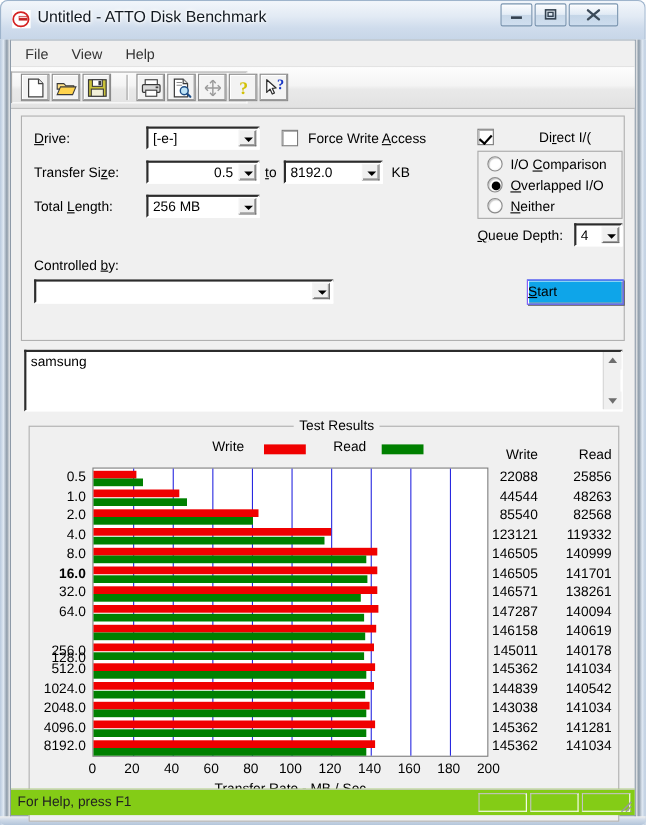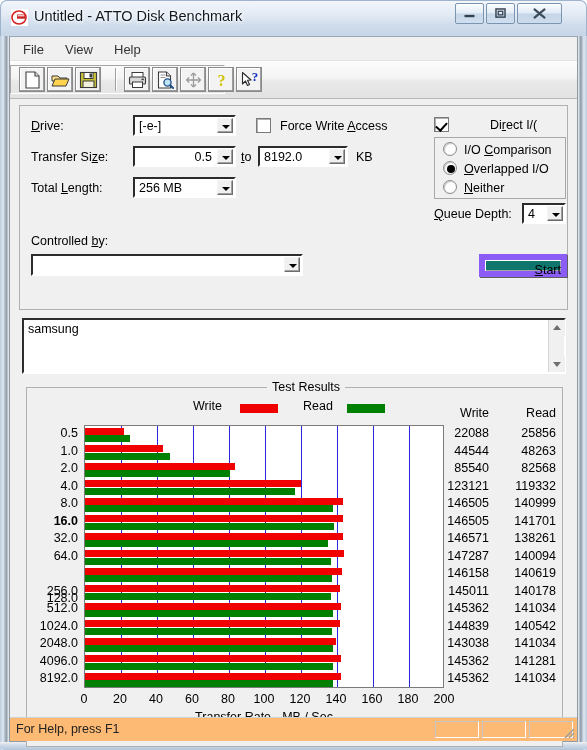--- a/index.html
+++ b/index.html
@@ -170,25 +170,25 @@
 
   #io-group {
     position: absolute; left: 414px; top: 31px;
     width: 132px; height: 62px;
     border: 1px solid #a8a8a8;
     background: #f0f0f0;
   }
 
   .btn3d {
     position: absolute;
-    background: #0f766e;
-    border: 6px solid #8b5cf6;
+    background: #0ea5e9;
+    border: 1px solid #8b5cf6;
     box-shadow: inset 1px 1px 0 #ffffff, inset -1px -1px 0 #a5a5a5, 1px 1px 0 #5e5e5e;
     font-size: 12.5px; color: #000;
-    text-align: right;
+    text-align: left;
   }
 
   
   #notes-box {
     position: absolute; left: 12px; top: 281px;
     width: 544px; height: 56px;
     background: #ffffff;
     border: 2px inset #d4d0c8;
     border-top-color: #808080; border-left-color: #808080;
     border-right-color: #ffffff; border-bottom-color: #ffffff;
@@ -260,21 +260,21 @@
     width: 56px; text-align: right;
   }
   .val-cell {
     position: absolute; font-size: 12.5px; color: #000;
     width: 56px; text-align: right;
   }
 
   
   #status-bar {
     position: absolute; left: 0; bottom: 0; width: 567px; height: 24px;
-    background: #fdba74;
+    background: #84cc16;
     border-top: 1px solid #d0d0d0;
   }
   #status-text {
     position: absolute; left: 6px; top: 4px;
     font-size: 12.5px; color: #222;
   }
   .status-pane {
     position: absolute; top: 3px; height: 17px;
     border: 1px solid #c4c4c4;
     border-right-color: #ffffff; border-bottom-color: #ffffff;

